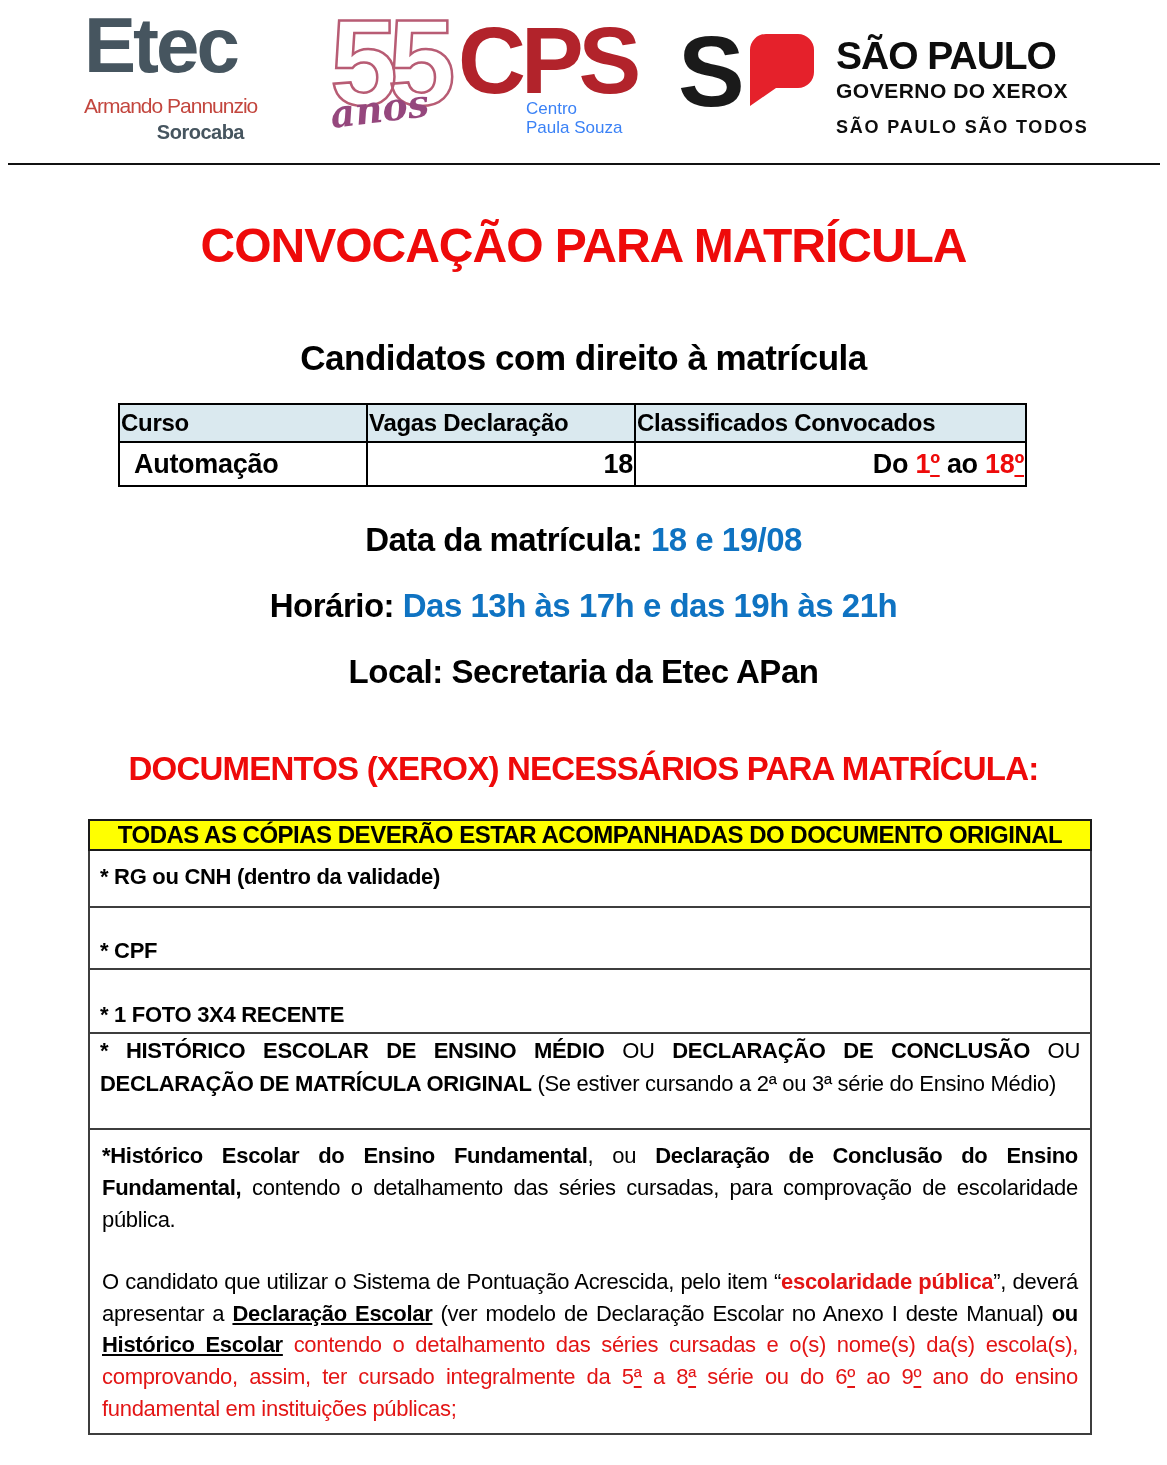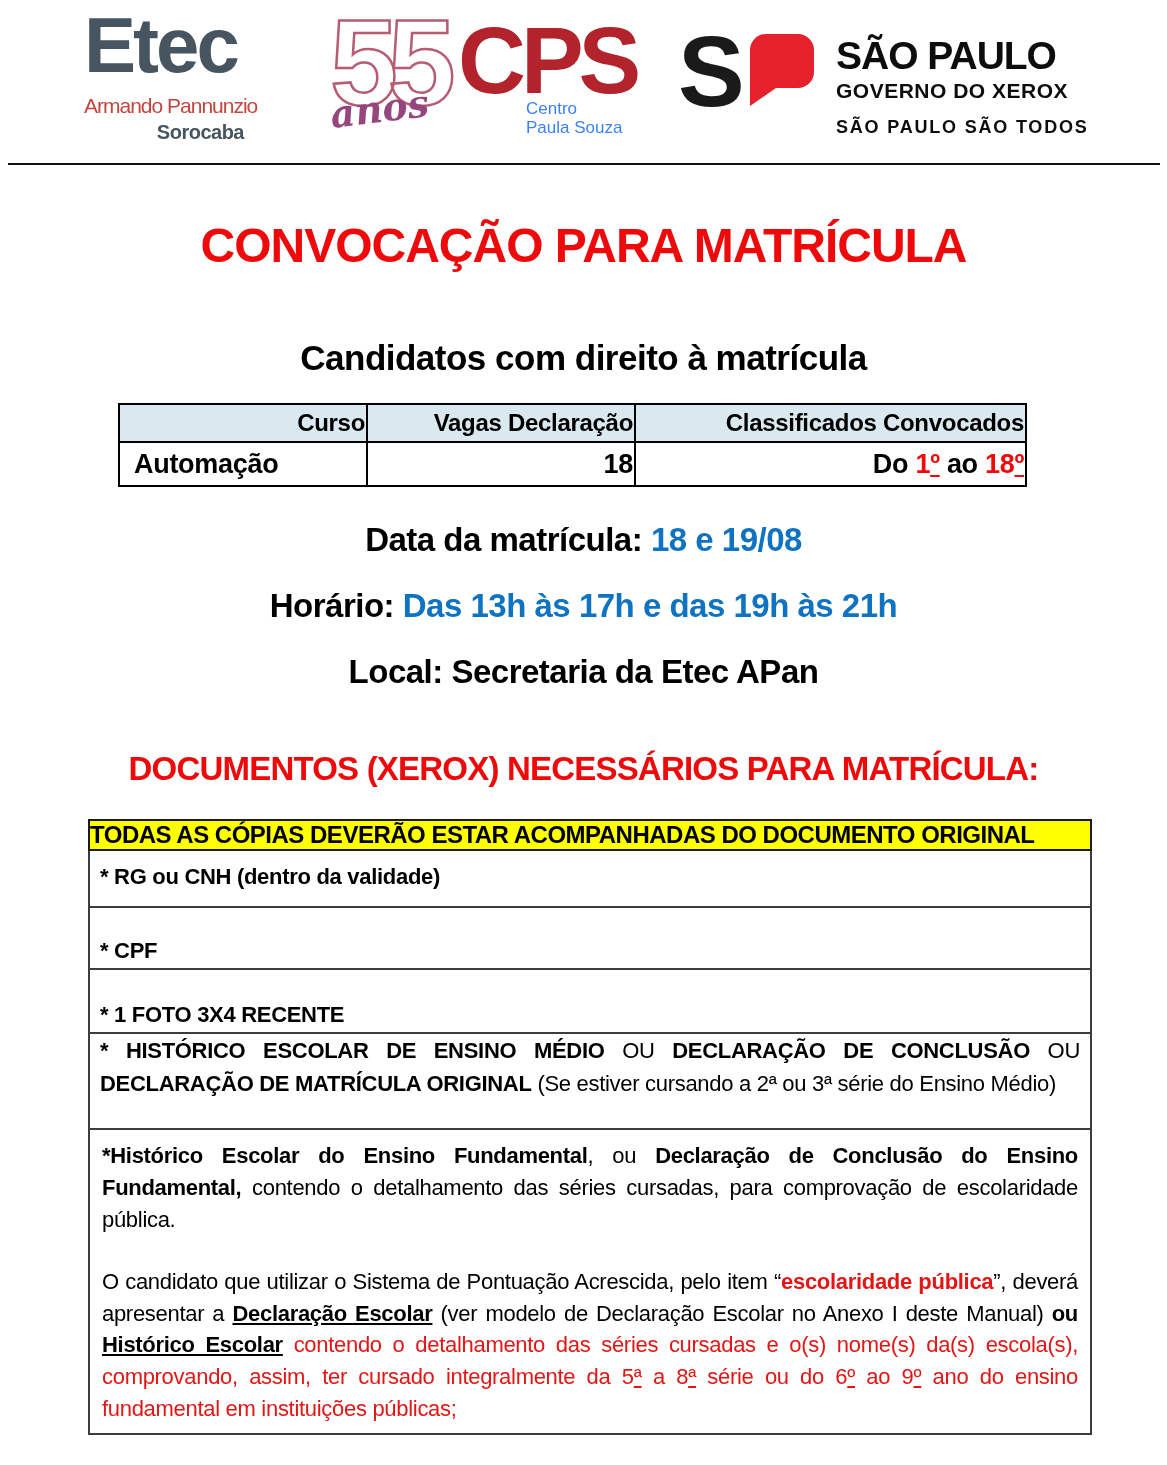--- a/index.html
+++ b/index.html
@@ -48,39 +48,39 @@
 
   
   .main-title{position:absolute;left:0;top:218px;width:100%;margin:0;text-align:center;
     font-size:48px;font-weight:700;letter-spacing:-1px;color:var(--red);}
   .subtitle{position:absolute;left:0;top:338px;width:100%;margin:0;text-align:center;
     font-size:35px;font-weight:700;letter-spacing:-0.5px;color:#000;}
 
   
   .courses{position:absolute;left:118px;top:403px;width:907px;border-collapse:collapse;table-layout:fixed;}
   .courses th,.courses td{border:2px solid #000;}
-  .courses th{height:38px;background:var(--thead-bg);font-size:24px;font-weight:700;letter-spacing:-0.3px;text-align:right;}
+  .courses th{height:38px;background:var(--thead-bg);font-size:24px;font-weight:700;letter-spacing:-0.3px;text-align:left;}
   .courses td{height:44px;font-size:27px;font-weight:700;letter-spacing:-0.3px;text-align:right;}
   .courses .c1{width:248px;}
   .courses .c2{width:268px;}
   .courses .c3{width:391px;}
   .courses td.cell-curso{text-align:left;padding-left:14px;}
 
   
   .info{position:absolute;left:0;width:100%;margin:0;text-align:center;font-size:33px;letter-spacing:-0.5px;}
   .info.l1{top:521px;} .info.l2{top:587px;} .info.l3{top:653px;}
 
   .docs-heading{position:absolute;left:0;top:750px;width:100%;margin:0;text-align:center;
     font-size:33px;font-weight:700;letter-spacing:-0.8px;color:var(--red);}
 
   
   .docs{position:absolute;left:88px;top:819px;width:1004px;border-collapse:collapse;table-layout:fixed;}
   .docs td{border:2px solid #3d3d3d;font-size:22px;letter-spacing:-0.3px;padding:0 10px;}
   .docs tr.r-banner td{height:24px;background:var(--yellow);border-color:#1a1a1a;
-    font-size:24px;font-weight:700;letter-spacing:-0.5px;padding:0;}
+    text-align:center;font-size:24px;font-weight:700;letter-spacing:-0.5px;padding:0;}
   .docs tr.r-rg td{height:57px;vertical-align:bottom;padding-bottom:16px;}
   .docs tr.r-cpf td{height:62px;vertical-align:bottom;padding-bottom:4px;}
   .docs tr.r-foto td{height:64px;vertical-align:bottom;padding-bottom:4px;}
   .docs tr.r-historico td{height:96px;vertical-align:top;text-align:justify;line-height:1.5;}
   .docs tr.r-fund td{height:305px;vertical-align:top;padding:10px 12px 0;text-align:justify;line-height:1.45;}
   .docs p{margin:0 0 30px;}
   .docs p:last-child{margin-bottom:0;}
 
   
   .seg.regular{font-weight:400;}

